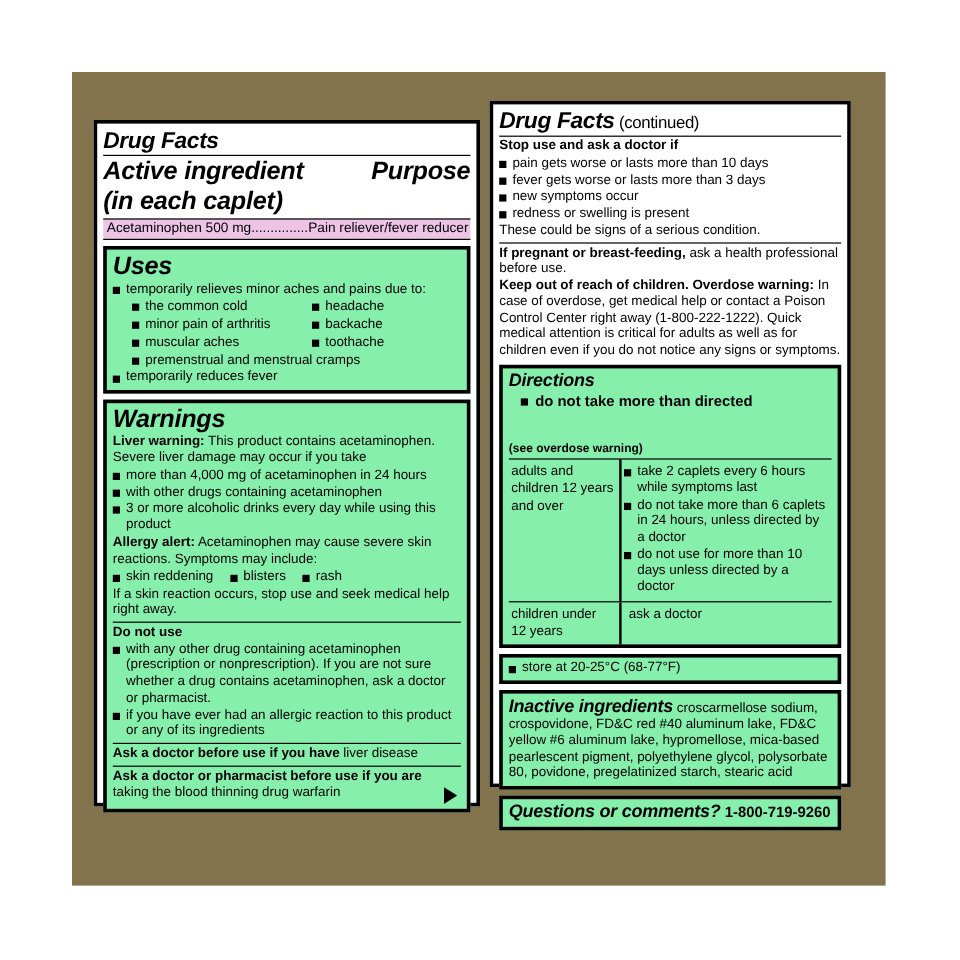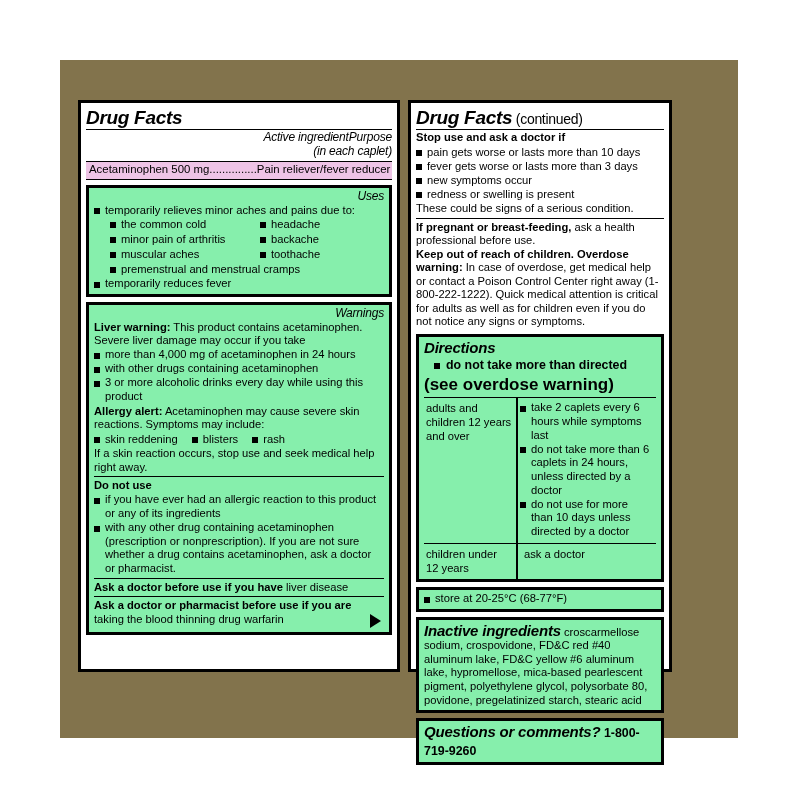--- a/index.html
+++ b/index.html
@@ -34,44 +34,43 @@
     color: #000000;
   }
   #panel-left {
     left: 78px;
     top: 100px;
     width: 322px;
     height: 572px;
   }
   #panel-right {
     left: 408px;
-    top: 100px;
-    width: 264px;
+    top: 84px;
+    width: 301px;
     height: 572px;
   }
 
   
   .t { font-size: 11.2px; line-height: 1.21; }
   .bold { font-weight: bold; }
 
   
   .title-xl {
     font-weight: bold;
     font-style: italic;
     font-size: 19px;
     line-height: 1.13;
     letter-spacing: -0.3px;
   }
   .title-lg {
-    font-weight: normal;
+    font-weight: bold;
     font-style: italic;
-    font-size: 12px;
+    font-size: 21px;
     line-height: 1.15;
     letter-spacing: -0.2px;
-    text-align: right;
   }
   .title-md {
     font-weight: bold;
     font-style: italic;
     font-size: 15px;
     line-height: 1.15;
     letter-spacing: -0.2px;
   }
   .reg-inline {
     font-style: normal;
@@ -216,23 +215,24 @@
   .dirbullet-note::before {
     content: "";
     position: absolute;
     left: 0;
     top: 5px;
     width: 6px;
     height: 6px;
     background: #000;
   }
   .dir-sub {
-    font-size: 17px;
+    font-size: 10px;
     font-weight: bold;
     font-style: normal;
+    margin-top: 24px;
   }
 </style>
 </head>
 <body>
 
 <div id="package-bg"></div>
 
 <div class="panel" id="panel-left">
 
   <div class="title-xl">Drug Facts</div>
@@ -288,22 +288,22 @@
       <span class="ib">blisters</span>
       <span class="ib">rash</span>
     </div>
 
     <div class="t" style="margin-top:1px;">If a skin reaction occurs, stop use and seek medical help right away.</div>
 
     <div class="rule-hair"></div>
 
     <div class="t bold">Do not use</div>
     <ul class="bl">
+      <li>with any other drug containing acetaminophen (prescription or nonprescription). If you are not sure whether a drug contains acetaminophen, ask a doctor or pharmacist.</li>
       <li>if you have ever had an allergic reaction to this product or any of its ingredients</li>
-      <li>with any other drug containing acetaminophen (prescription or nonprescription). If you are not sure whether a drug contains acetaminophen, ask a doctor or pharmacist.</li>
     </ul>
 
     <div class="rule-hair"></div>
 
     <div class="t"><span class="bold">Ask a doctor before use if you have</span><span> liver disease</span></div>
 
     <div class="rule-hair"></div>
 
     <div class="t" style="padding-right:22px;"><span class="bold">Ask a doctor or pharmacist before use if you are</span><span> taking the blood thinning drug warfarin</span></div>
 

